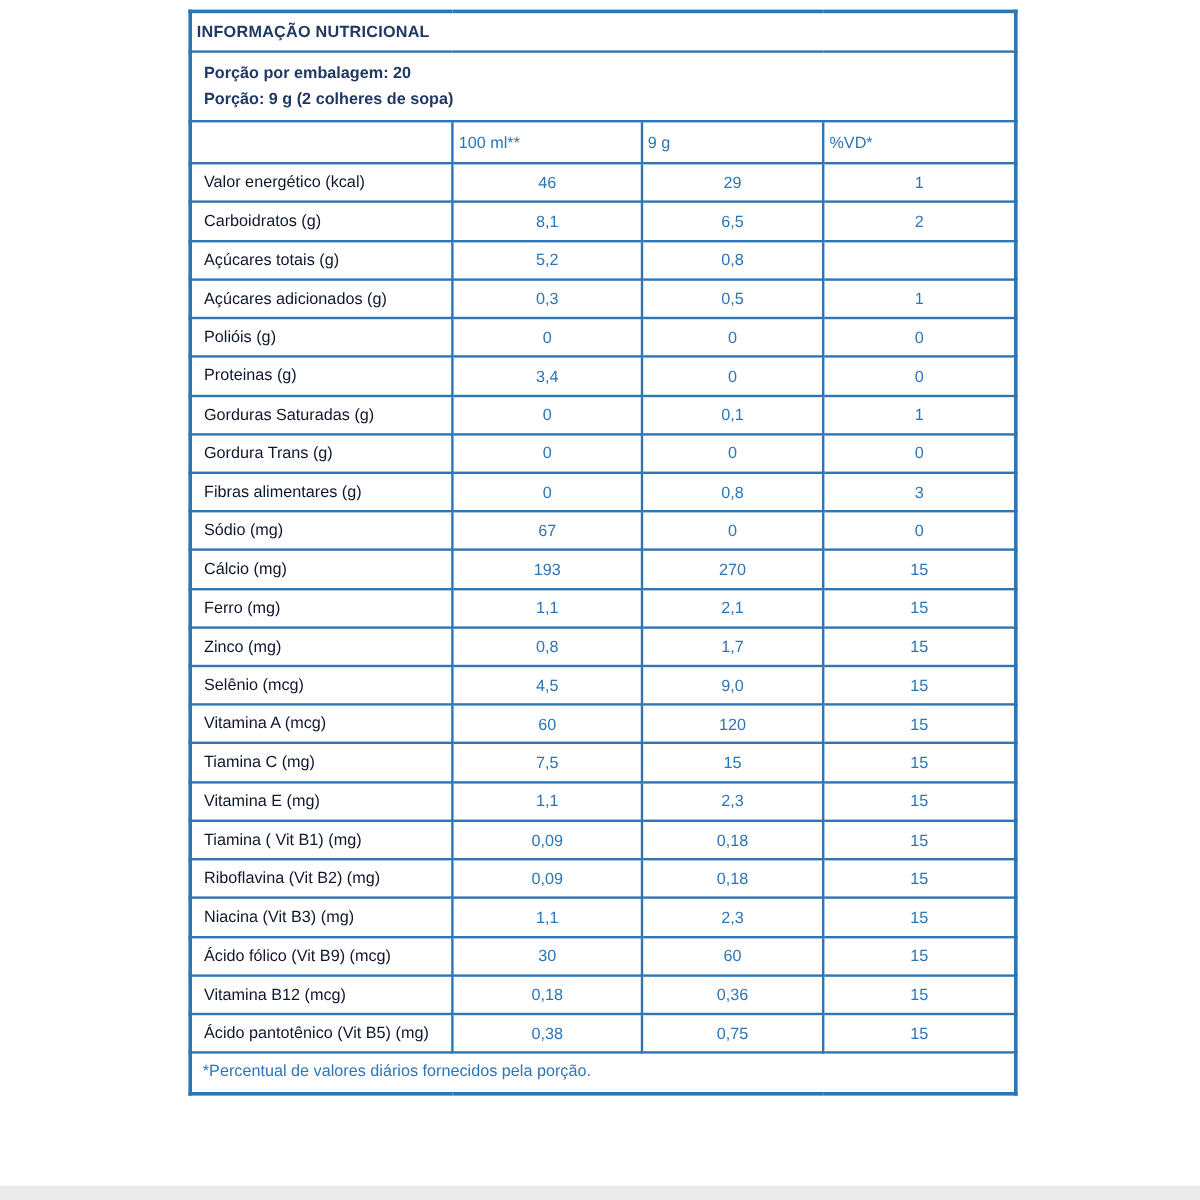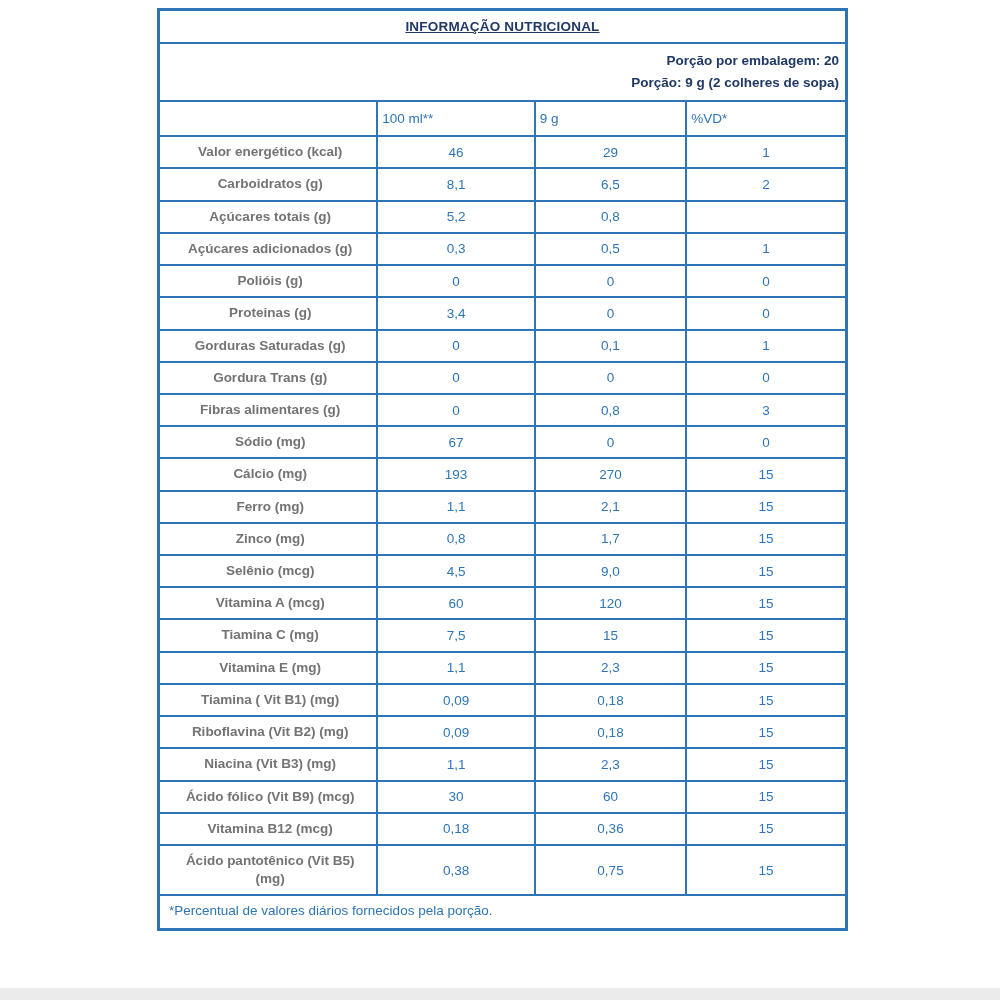--- a/index.html
+++ b/index.html
@@ -24,46 +24,43 @@
     table-layout: fixed;
     border: 3px solid #2e75b6;
   }
   table.nutrition td, table.nutrition th {
     border: 2px solid #2e75b6;
     font-size: 13.5px;
     vertical-align: middle;
     overflow: hidden;
   }
   td.title-cell {
-    text-align: center;
+    text-align: left;
     font-weight: bold;
     color: #1f3864;
     padding: 8px 4px;
     letter-spacing: 0.2px;
     font-size: 13.5px;
-    text-decoration: underline;
   }
   td.serving-cell {
     color: #1f3864;
     font-weight: bold;
     padding: 6px 6px 7px 10px;
     line-height: 1.6;
-    text-align: right;
   }
   td.col-head {
     color: #2e75b6;
     text-align: left;
     padding: 9px 4px;
   }
   td.nutrient-label {
-    color: #737373;
-    text-align: center;
+    color: #0f172a;
+    text-align: left;
     padding: 6px 6px 6px 10px;
     line-height: 1.35;
-    font-weight: bold;
   }
   td.val {
     color: #2e75b6;
     text-align: center;
     padding: 6px 4px;
   }
   td.footnote-cell {
     color: #2e75b6;
     padding: 5px 6px 6px 9px;
     line-height: 1.55;

